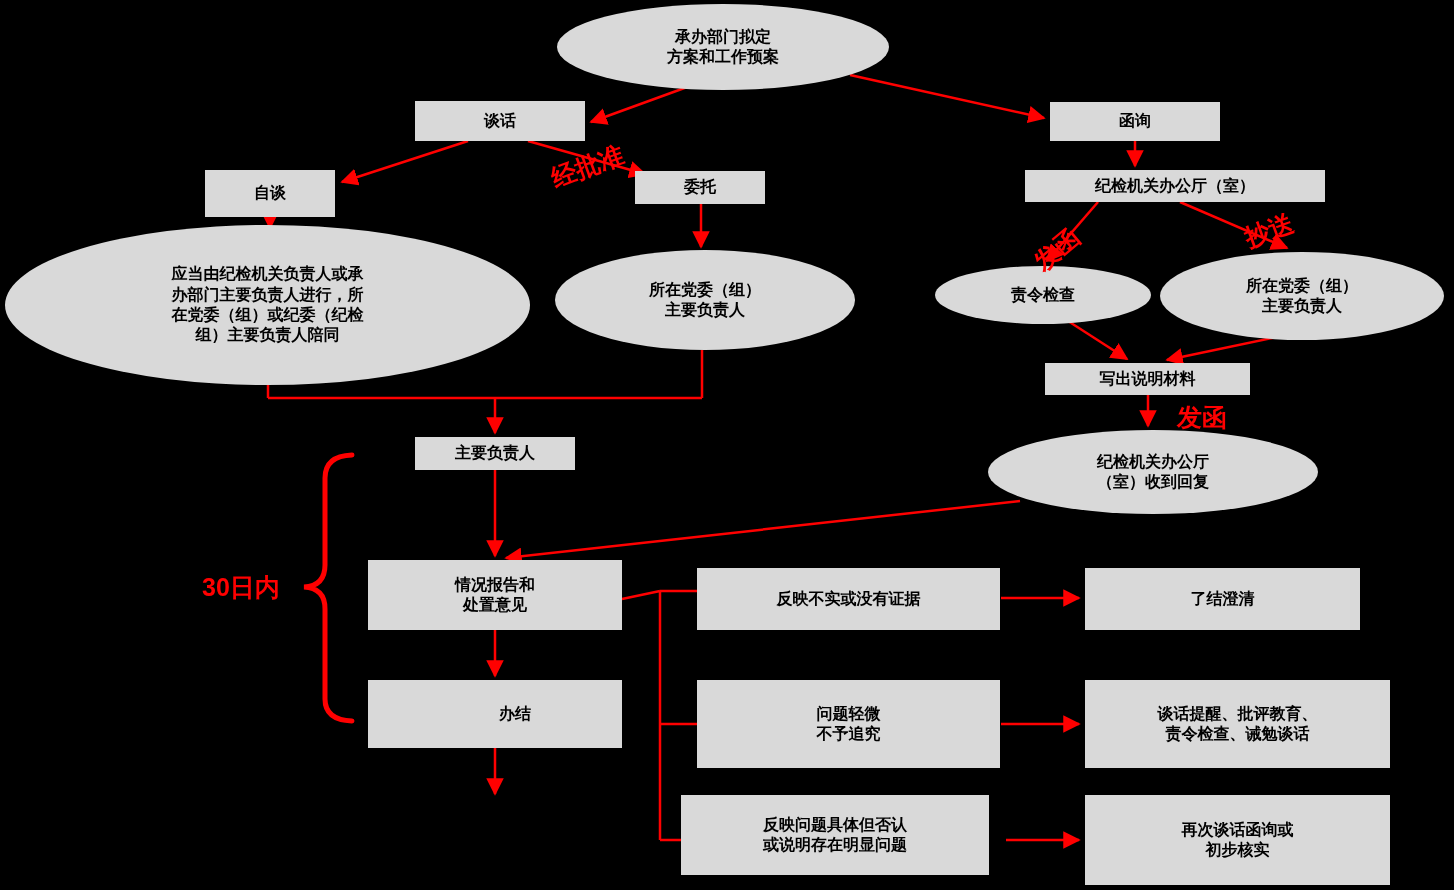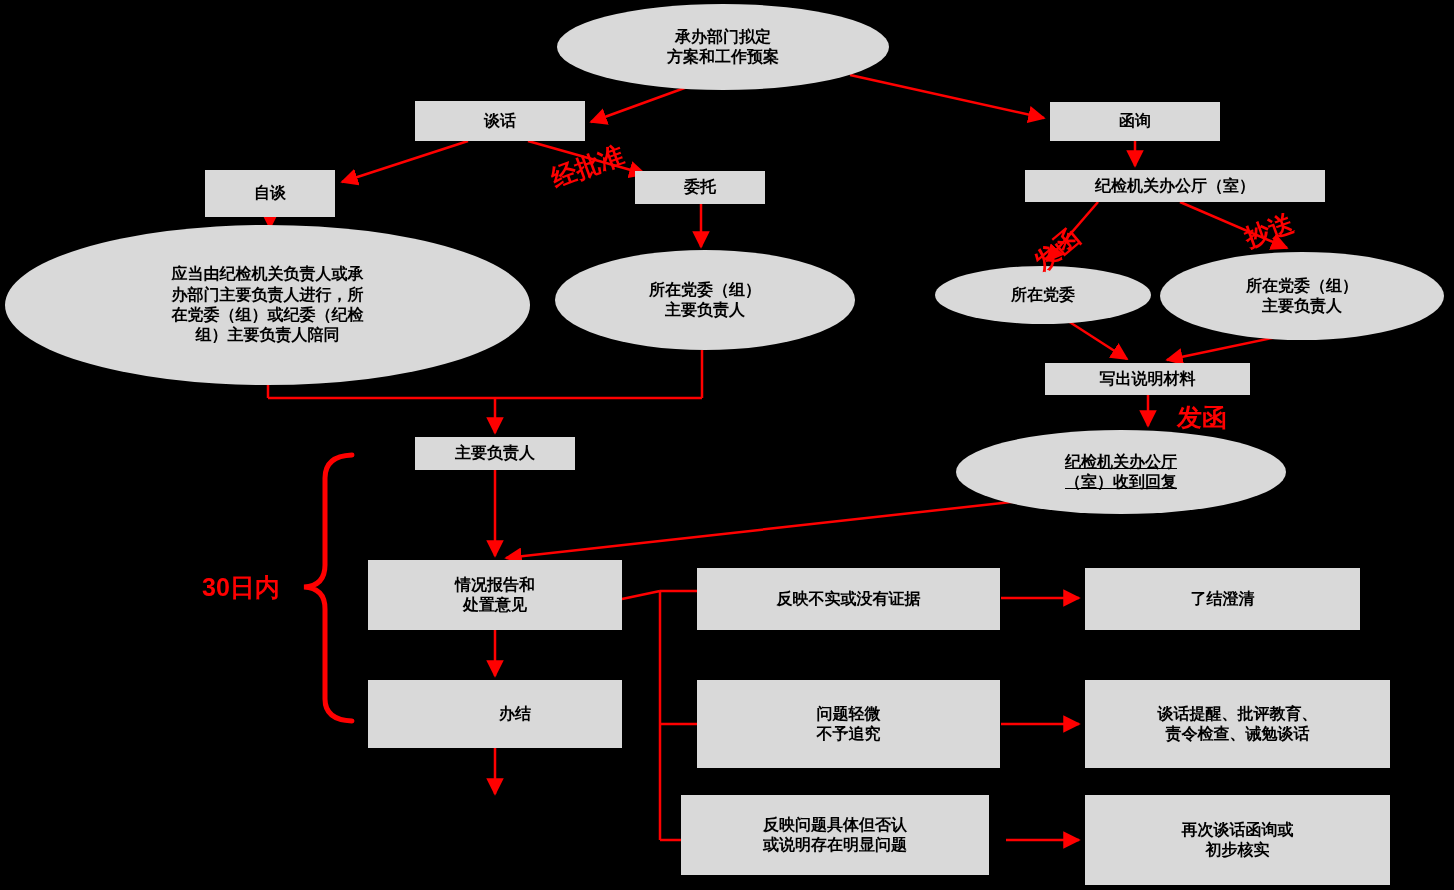--- a/index.html
+++ b/index.html
@@ -101,25 +101,25 @@
   <div class="node" style="left:1050px;top:102px;width:170px;height:39px;">函询</div>
   <div class="node" style="left:205px;top:170px;width:130px;height:47px;">自谈</div>
   <div class="node" style="left:635px;top:171px;width:130px;height:33px;">委托</div>
   <div class="node" style="left:985px;top:170px;width:300px;height:32px;margin-left:40px;">纪检机关办公厅（室）</div>
   <div class="node ellipse" style="left:5px;top:225px;width:525px;height:160px;">应当由纪检机关负责人或承
 办部门主要负责人进行，所
 在党委（组）或纪委（纪检
 组）主要负责人陪同</div>
   <div class="node ellipse" style="left:555px;top:250px;width:300px;height:100px;">所在党委（组）
 主要负责人</div>
-  <div class="node ellipse" style="left:935px;top:266px;width:216px;height:58px;">所在党委</div>
+  <div class="node ellipse" style="left:935px;top:266px;width:216px;height:58px;">责令检查</div>
   <div class="node ellipse" style="left:1160px;top:252px;width:284px;height:88px;">所在党委（组）
 主要负责人</div>
   <div class="node" style="left:1045px;top:363px;width:205px;height:32px;">写出说明材料</div>
-  <div class="node ellipse" style="left:956px;top:430px;width:330px;height:84px;text-decoration:underline;">纪检机关办公厅
+  <div class="node ellipse" style="left:988px;top:430px;width:330px;height:84px;">纪检机关办公厅
 （室）收到回复</div>
   <div class="node" style="left:415px;top:437px;width:160px;height:33px;">主要负责人</div>
   <div class="node" style="left:368px;top:560px;width:254px;height:70px;">情况报告和
 处置意见</div>
   <div class="node" style="left:368px;top:680px;width:254px;height:68px;padding-left:40px;">办结</div>
   <div class="node" style="left:697px;top:568px;width:303px;height:62px;">反映不实或没有证据</div>
   <div class="node" style="left:1085px;top:568px;width:275px;height:62px;">了结澄清</div>
   <div class="node" style="left:1085px;top:680px;width:305px;height:88px;">谈话提醒、批评教育、
 责令检查、诫勉谈话</div>
   <div class="node" style="left:697px;top:680px;width:303px;height:88px;">问题轻微

